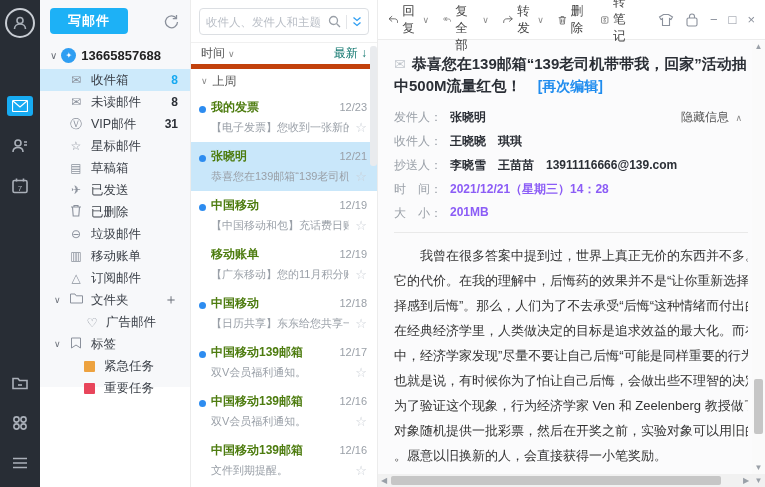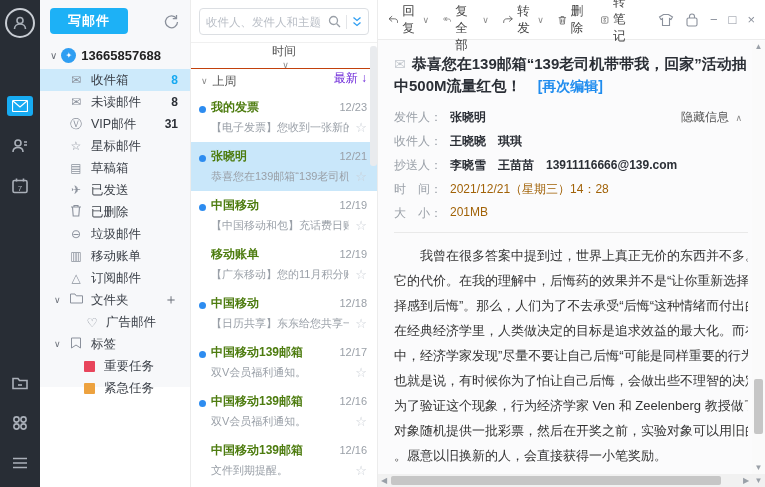--- a/index.html
+++ b/index.html
@@ -50,23 +50,23 @@
   .maillist { position:absolute; left:190px; top:0; width:188px; height:487px; background:#fff;
     border-left:1px solid #ececec; border-right:1px solid #ececec; }
   .search-wrap { padding:8px 8px 7px 8px; border-bottom:1px solid #f0f0f0; }
   .search-box { display:flex; align-items:center; height:27px; border:1px solid #dcdfe3;
     border-radius:4px; padding:0 6px; background:#fff; }
   .search-box input { flex:1; min-width:0; border:none; outline:none; font-size:11.5px; color:#333;
     font-family:inherit; background:transparent; }
   .search-box input::placeholder { color:#b9bec6; }
   .search-div { width:1px; height:14px; background:#e3e5e8; margin:0 5px; }
   .sort-row { display:flex; align-items:center; height:26px; padding:0 10px; font-size:12px;
-    color:#555; border-bottom:1px solid #c2410c;flex-direction:column; }
+    color:#555; border-bottom:5px solid #c2410c; }
   .sort-row .chev { font-size:9px; color:#888; margin-left:3px; }
-  .sort-latest { margin-left:auto; cursor:pointer; color:#6d28d9; }
+  .sort-latest { margin-left:auto; cursor:pointer; color:#0f766e; }
   .group-row { display:flex; align-items:center; height:24px; padding:0 10px; font-size:12px; color:#555; cursor:pointer; }
   .group-row .chev { font-size:9px; color:#888; margin-right:5px; }
   .m-item { position:relative; padding:6px 10px 7px 20px; cursor:pointer; }
   .m-item .dot { position:absolute; left:8px; top:13px; width:7px; height:7px; border-radius:50%;
     background:#2d8cf0; display:none; }
   .m-item.unread .dot { display:block; }
   .m-item.selected { background:#c9e7fa; }
   .m-top { display:flex; align-items:baseline; }
   .m-sender { font-size:12px; font-weight:bold; color:#4d7c0f; white-space:nowrap; overflow:hidden;
     text-overflow:ellipsis; flex:1; }
@@ -88,21 +88,21 @@
   .win-ctrls > * { margin-left:11px; cursor:pointer; color:#8b919c; }
   .win-glyph { font-size:13px; line-height:1; }
   .c-scrollarea { position:absolute; left:0; top:41px; right:13px; bottom:13px; overflow:hidden; padding:12px 4px 0 16px; }
   .subject { font-size:15px; font-weight:bold; color:#2b2f36; line-height:22px; }
   .subject .env { color:#c2c7cd; font-weight:normal; margin-right:6px; font-size:14px; }
   .edit-link { color:#1f8cee; font-weight:bold; font-size:14px; cursor:pointer;padding-left:12px; }
   .info-block { margin-top:12px; font-size:12px; position:relative; }
   .info-row { display:flex; margin-bottom:7px; }
   .info-label { color:#9aa0a8; width:56px; flex:none; }
   .info-val { color:#2b2f36; font-weight:bold; }
-  .info-val.plain { font-weight:normal; color:#a16207; }
+  .info-val.plain { font-weight:bold; color:#8b5cf6; }
   .hide-info { position:absolute; right:6px; top:0; color:#555; font-size:12px; cursor:pointer;padding-left:28px; }
   .hide-info .chev { font-size:9px; color:#888; margin-left:3px; }
   .body-divider { border-top:1px solid #e9e9e9; margin:10px 0 10px 0; }
   .body-lines { font-size:13px; color:#333; }
   .body-lines div { white-space:nowrap; overflow:hidden; line-height:25px; }
 
   
   .v-scroll { position:absolute; top:41px; right:0; width:13px; bottom:13px; background:#fafafa; }
   .v-scroll .arr { position:absolute; left:0; width:13px; height:12px; color:#9aa0a8; font-size:8px;
     text-align:center; line-height:12px; cursor:pointer; }
@@ -251,26 +251,26 @@
     <div class="tree-row">
       <span class="chev">∨</span>
       <span class="fic">
         <svg width="12" height="12" viewBox="0 0 12 12">
             <path d="M1.5 1 h9 v10 l-4.5-3 l-4.5 3 z" fill="none" stroke="#8b919c" stroke-width="1"></path>
           </svg>
       </span>
       <span>标签</span>
     </div>
     <div class="sub-item">
+      <span class="tag-sq" style="background-color: rgb(237, 162, 63);"></span>
+      <span>紧急任务</span>
+    </div>
+    <div class="sub-item">
       <span class="tag-sq" style="background-color: rgb(232, 69, 91);"></span>
       <span>重要任务</span>
-    </div>
-    <div class="sub-item">
-      <span class="tag-sq" style="background-color: rgb(237, 162, 63);"></span>
-      <span>紧急任务</span>
     </div>
   </div>
 
   <div class="maillist">
     <div class="search-wrap">
       <div class="search-box">
         <input type="text" placeholder="收件人、发件人和主题" style="">
         <span style="display:flex;">
           <svg width="13" height="13" viewBox="0 0 13 13">
               <circle cx="5.5" cy="5.5" r="4" fill="none" stroke="#9aa0a8" stroke-width="1.3"></circle>

